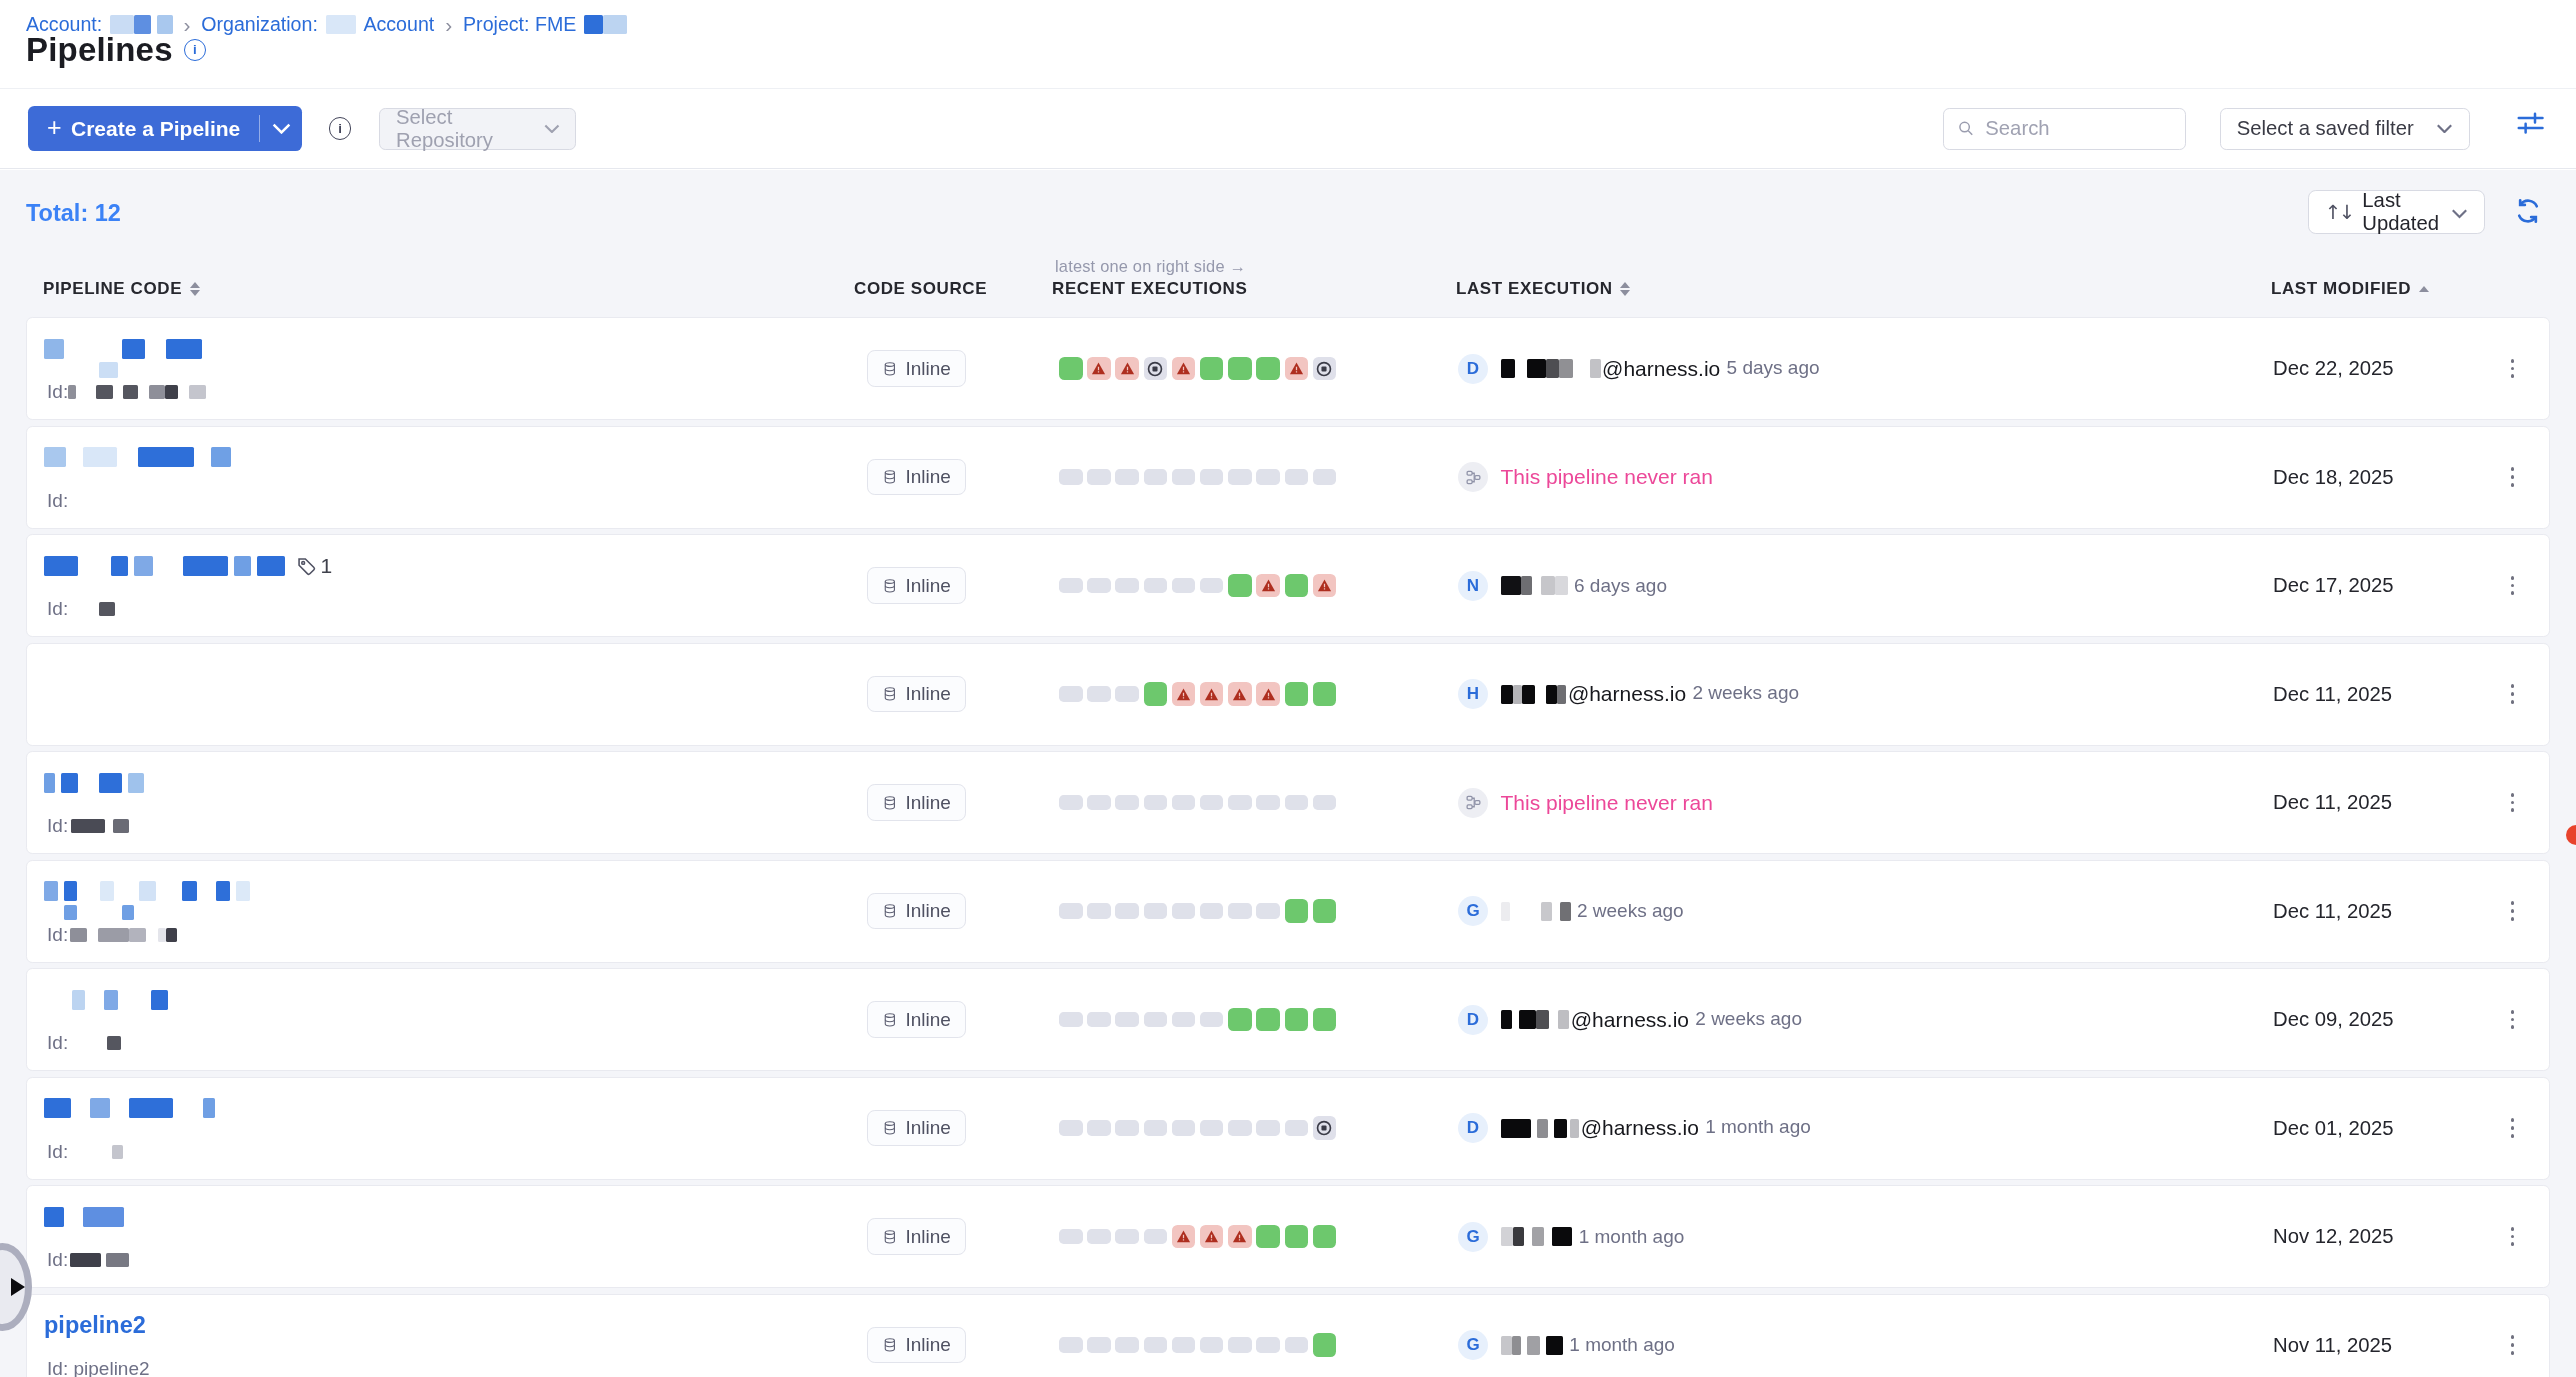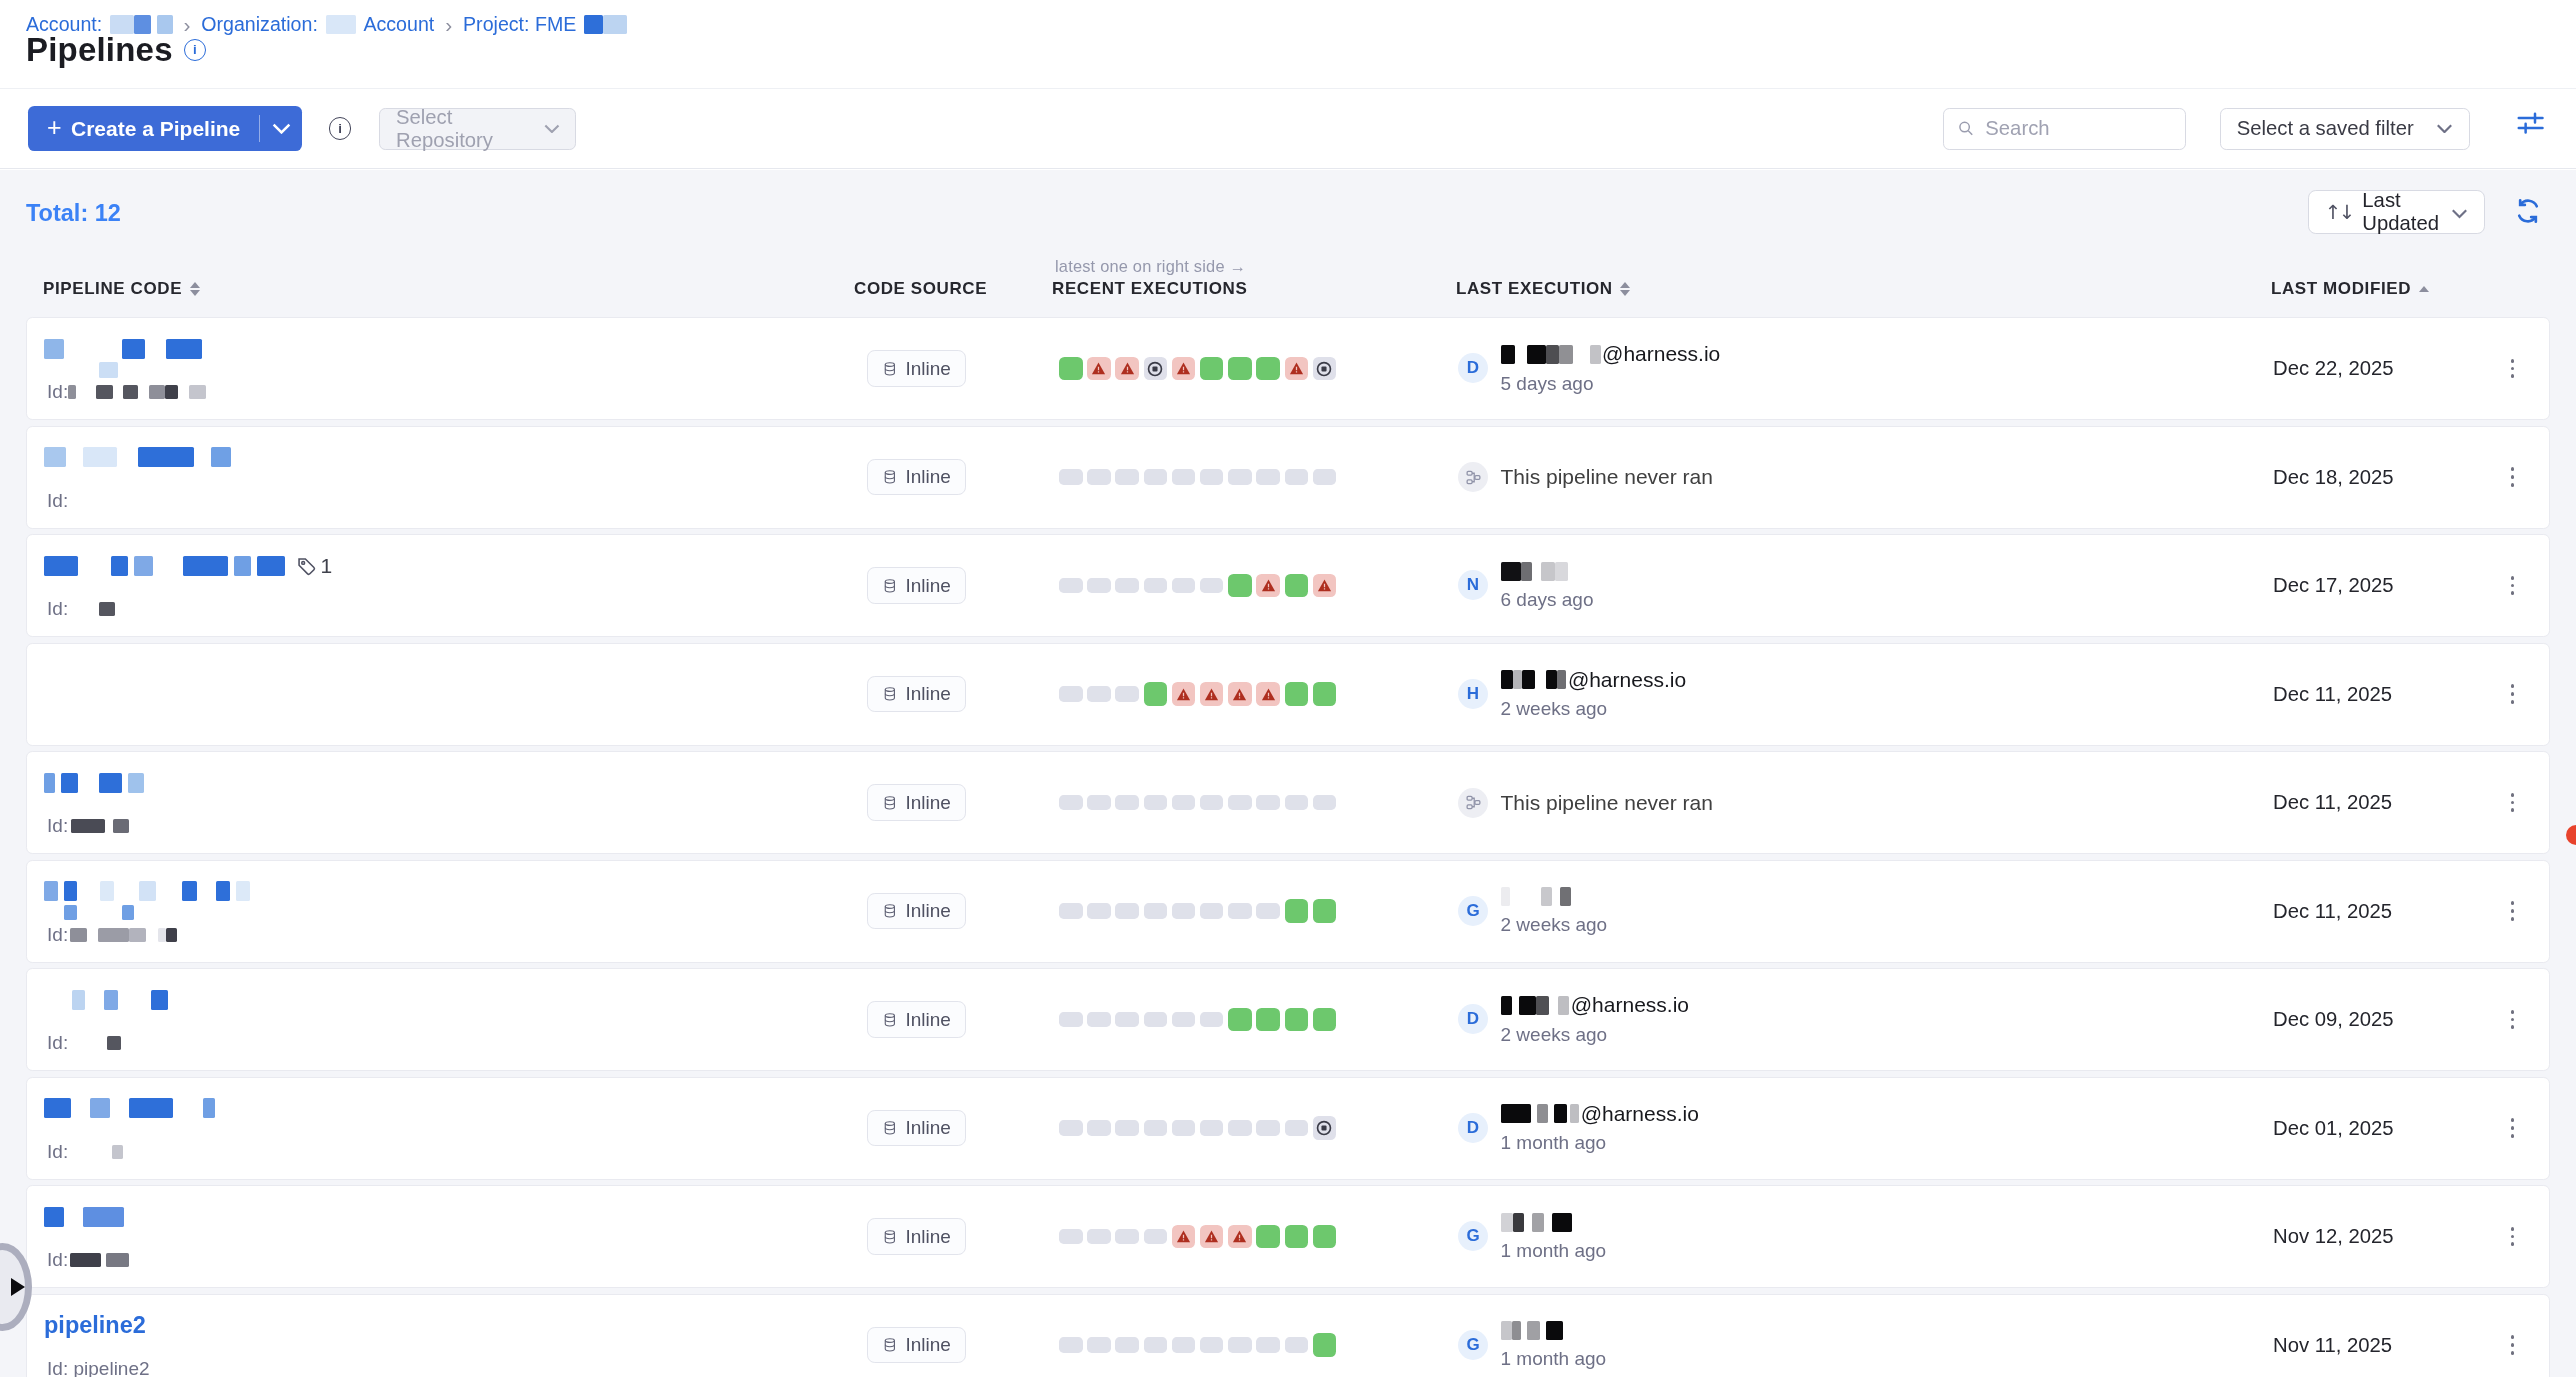--- a/index.html
+++ b/index.html
@@ -70,26 +70,26 @@
   .c-exec{left:1032px;display:flex;align-items:center;gap:4.7px}
   .sq{width:23.5px;height:23.5px;border-radius:5.5px;display:flex;align-items:center;justify-content:center;flex:none}
   .sq.p{height:15.7px;border-radius:4.7px;background:#DFE1EA}
   .sq.s{background:#6DC86D}
   .sq.f{background:#F2C5C1}
   .sq.a{background:#DFE0EA}
   .c-lastexec{left:1431px;width:704px;display:flex;align-items:center}
   .avatar{width:30px;height:30px;border-radius:50%;background:#E7F0FC;color:#2B6CD9;font-weight:700;font-size:17px;
     display:flex;align-items:center;justify-content:center;flex:none}
   .avatar.never{background:#EDEEF3}
-  .le-col{margin-left:12.5px;display:flex;flex-direction:column;gap:6.3px}
+  .le-col{margin-left:12.5px;display:flex;gap:6.3px}
   .le-line{display:flex;align-items:center;min-height:22px}
   .le-line .blk{height:19px}
   .le-email{font-size:21px;color:#17181D;margin-left:1.6px}
   .le-ago{font-size:19px;color:#6E7086}
-  .never-text{font-size:21px;color:#404040;margin-left:12.5px}
+  .never-text{font-size:21px;color:#ec4899;margin-left:12.5px}
   .c-mod{left:2246px;display:flex;align-items:center;font-size:20.3px;color:#24252C}
   .c-menu{left:2466px;width:39px;display:flex;align-items:center;justify-content:center}
   .kebab{display:flex;flex-direction:column;gap:3.9px;padding:7.8px;cursor:pointer}
   .kebab i{width:3.9px;height:3.9px;border-radius:50%;background:#70717F}
   
   .side-tab{position:absolute;left:-27px;top:1243px;width:59px;height:88px;border-radius:50%;
     background:#E9EAF0;border:7.8px solid #ACAEBE;box-sizing:border-box;display:flex;align-items:center}
   .side-tab .play{width:0;height:0;border-top:9.4px solid transparent;border-bottom:9.4px solid transparent;
     border-left:14px solid #0B0B0E;margin-left:31px}
   .red-notch{position:absolute;right:0;top:825px;width:10.2px;height:20.3px;background:#E8432C;border-radius:10.2px 0 0 10.2px}

